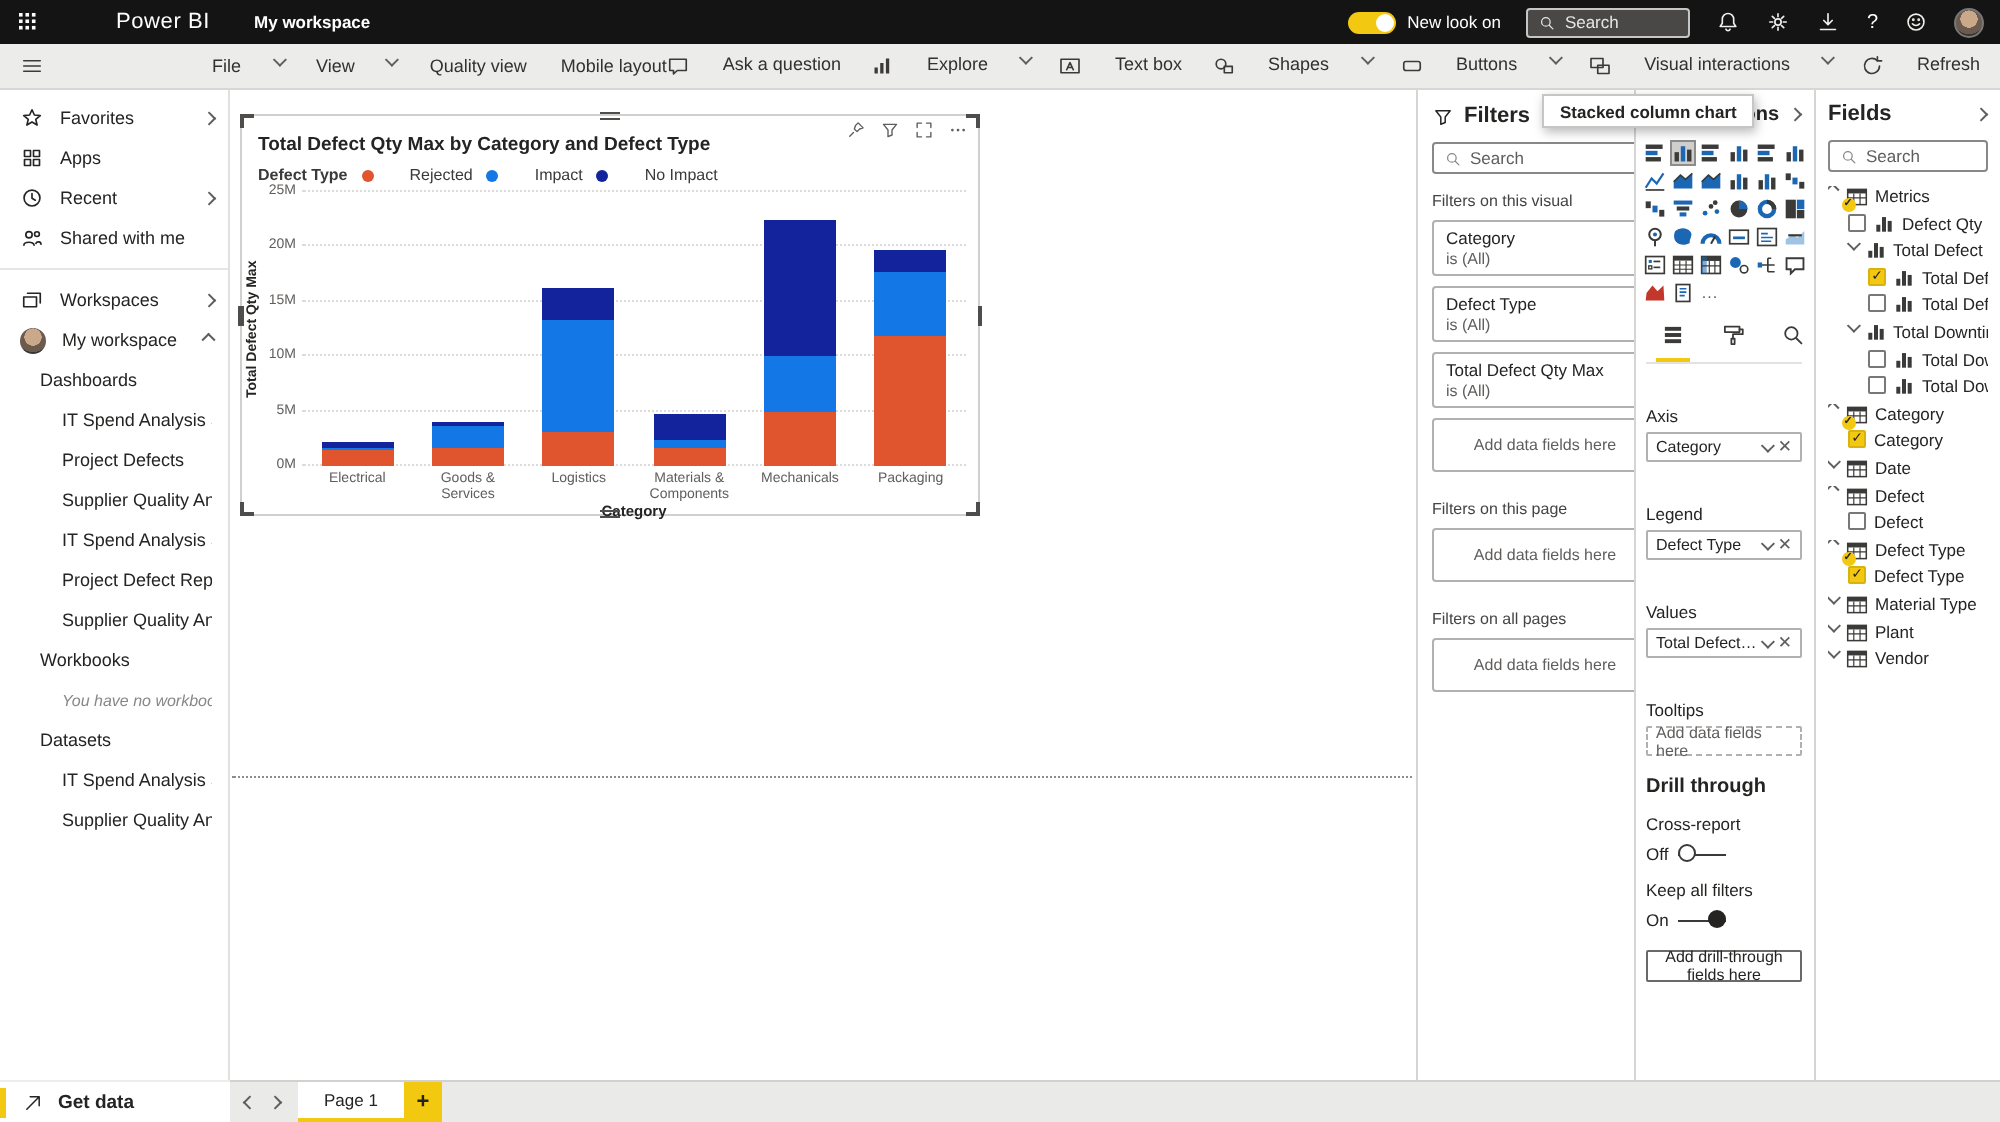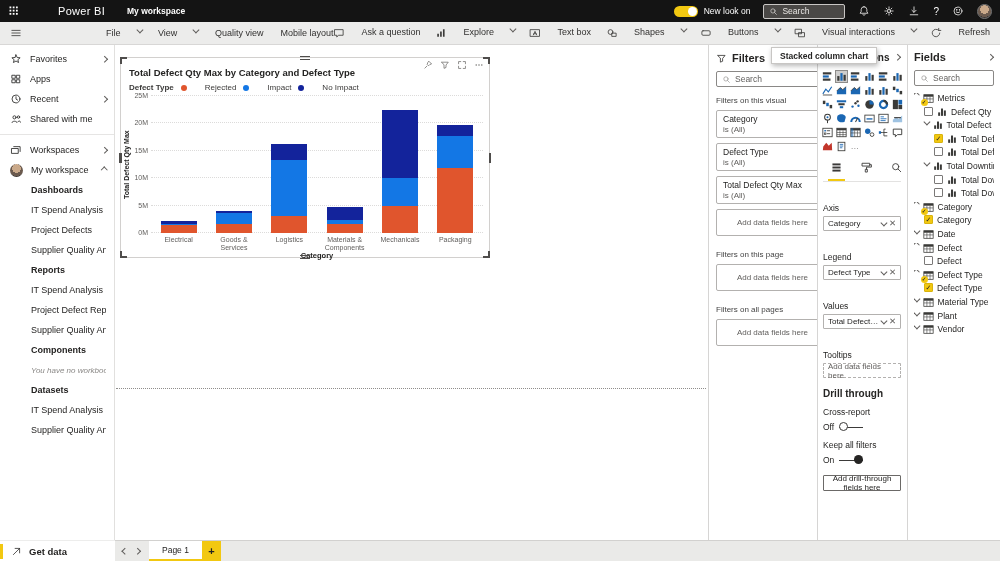--- a/index.html
+++ b/index.html
@@ -27,21 +27,21 @@
 .chev.d{transform:rotate(45deg) translateY(-1px)}
 .chev.u{transform:rotate(-135deg)}
 .chev.r{transform:rotate(-45deg)}
 .chev.l{transform:rotate(135deg)}
 
 .sidebar{position:absolute;left:0;top:23px;width:115px;bottom:21px;background:#fff;border-right:1px solid #e1e0de;padding-top:6px;overflow:hidden}
 .srow{display:flex;align-items:center;height:20px;padding:0 8px 0 10px;gap:8px;font-size:9px;color:#252423}
 .srow .lbl{white-space:nowrap;overflow:hidden}
 .srow .chev{margin-left:auto}
 .sdivider{border-top:1px solid #e6e5e4;margin:5px 0}
-.shead{font-weight:bold;padding-left:31px}
+.shead{font-weight:normal;padding-left:20px}
 .ssub{padding-left:31px}
 .snote{font-style:italic;color:#8a8886;font-size:8px;padding-left:31px}
 .sav{width:13px;height:13px;border-radius:50%;background:radial-gradient(circle at 50% 35%,#caa98a 0 40%,#6b5a4e 41% 70%,#3c3633 71%)}
 .getdata{position:absolute;left:0;bottom:0;width:115px;height:21px;background:#fff;border-top:1px solid #ededec;display:flex;align-items:center;gap:7px;padding-left:11px;z-index:25}
 .getdata::before{content:"";position:absolute;left:0;top:3px;width:3px;height:15px;background:#F2C811}
 .getdata b{font-size:9.5px}
 
 .canvas{position:absolute;left:116px;top:45px;width:591px;bottom:21px;background:#fff}
 .page-bottom{position:absolute;left:0;right:1px;top:343px;border-top:1px dotted #8f8d8b}
 
@@ -430,34 +430,31 @@
     </div>
     <div class="srow ssub">
       <span class="lbl">IT Spend Analysis S...</span>
     </div>
     <div class="srow ssub">
       <span class="lbl">Project Defects</span>
     </div>
     <div class="srow ssub">
       <span class="lbl">Supplier Quality An...</span>
     </div>
-    <div class="srow shead">
-      <span class="lbl">Reports</span>
-    </div>
     <div class="srow ssub">
       <span class="lbl">IT Spend Analysis S...</span>
     </div>
     <div class="srow ssub">
       <span class="lbl">Project Defect Report</span>
     </div>
     <div class="srow ssub">
       <span class="lbl">Supplier Quality An...</span>
     </div>
     <div class="srow shead">
-      <span class="lbl">Components</span>
+      <span class="lbl">Workbooks</span>
     </div>
     <div class="srow snote">
       <span class="lbl">You have no workbooks</span>
     </div>
     <div class="srow shead">
       <span class="lbl">Datasets</span>
     </div>
     <div class="srow ssub">
       <span class="lbl">IT Spend Analysis S...</span>
     </div>

